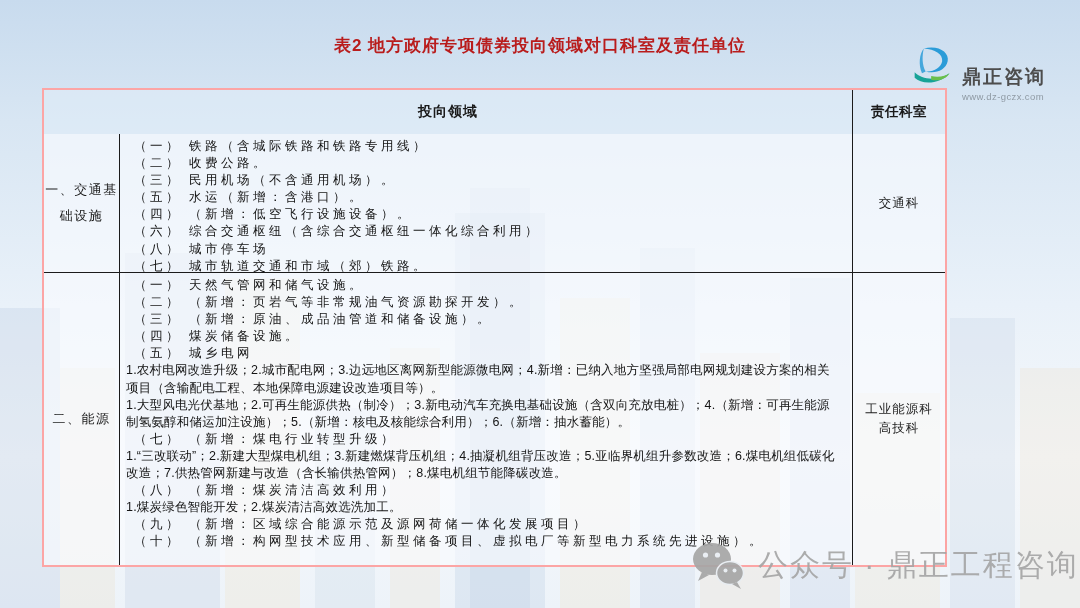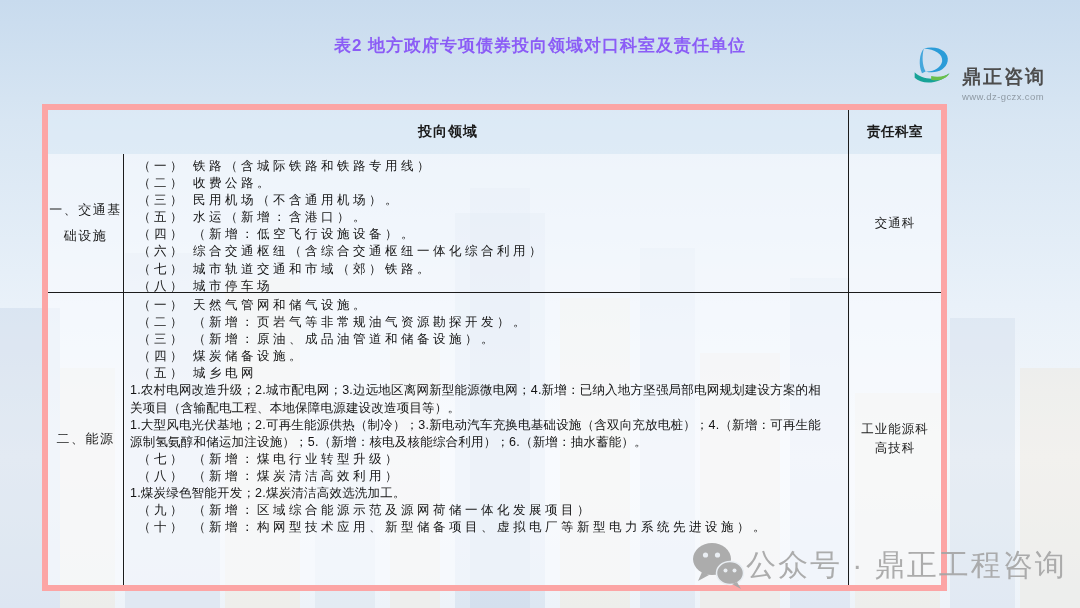--- a/index.html
+++ b/index.html
@@ -26,35 +26,34 @@
   .skyline i:nth-of-type(10){left:640px;width:55px;height:360px;background:rgba(200,213,230,.30);}
   .skyline i:nth-of-type(11){left:700px;width:80px;height:255px;background:rgba(236,226,208,.33);}
   .skyline i:nth-of-type(12){left:790px;width:60px;height:330px;background:rgba(196,210,229,.30);}
   .skyline i:nth-of-type(13){left:855px;width:85px;height:215px;background:rgba(238,229,212,.34);}
   .skyline i:nth-of-type(14){left:950px;width:65px;height:290px;background:rgba(199,212,230,.30);}
   .skyline i:nth-of-type(15){left:1020px;width:70px;height:240px;background:rgba(236,227,210,.32);}
 
   .page-title {
     position:absolute; left:0; top:34px; width:1080px;
     text-align:center; font-size:17px; font-weight:bold;
-    letter-spacing:1px; color:#8b5cf6; z-index:2;
+    letter-spacing:1px; color:#b91c1c; z-index:2;
   }
 
   
   .logo { position:absolute; right:34px; top:28px; display:flex; align-items:center; gap:7px; z-index:2; }
   .logo-mark { width:44px; height:44px; }
   .logo-texts { display:flex; flex-direction:column;margin-top:36px; }
   .logo-name { font-size:19px; font-weight:bold; color:#4d4d4d; letter-spacing:2px; }
   .logo-url  { font-size:9.5px; color:#8f9aa4; margin-top:1px; letter-spacing:.4px; }
 
   
   .doc-table {
     position:absolute; left:42px; top:88px; width:905px; z-index:1;
-    border:6px solid #fca5a5;
-    margin-top:16px;
+    border:2px solid #fca5a5;
   }
   .t-row { display:flex; width:100%; }
   .t-row + .t-row { border-top:1px solid #1b1b1b; }
   .cell { overflow:hidden; }
   .header-row { height:44px; }
   .header-area {
     flex:1; border-right:1px solid #1b1b1b;
     display:flex; align-items:center; justify-content:center;
     font-weight:bold; font-size:14px; letter-spacing:1px;
     background:rgba(224,236,248,.55);
@@ -85,21 +84,21 @@
   .row-transport { height:138px; }
   .row-energy   { height:293px; }
 
   .line { font-size:12.5px; line-height:17.1px; color:#141414; }
   .item-line { padding-left:8px; letter-spacing:3.5px; }
   .sub-line  { padding-left:0;  letter-spacing:.2px; }
 
   
   .watermark {
     position:absolute; left:690px; top:540px; z-index:3;
-    display:flex; align-items:center; gap:0;
+    display:flex; align-items:center; gap:12px;
     color:#a6a6a6; opacity:.92;
   }
   .wm-icon { width:56px; height:50px; }
   .wm-text { font-size:30px; letter-spacing:2px; white-space:nowrap; }
 </style>
 </head>
 <body>
 
 <div class="skyline">
   <i></i>
@@ -145,36 +144,37 @@
       <div class="t-row row-transport">
         <div class="cell cat-cell">一、交通基
 础设施</div>
         <div class="cell content-cell">
           <div class="line item-line">（一） 铁路（含城际铁路和铁路专用线）</div>
           <div class="line item-line">（二） 收费公路。</div>
           <div class="line item-line">（三） 民用机场（不含通用机场）。</div>
           <div class="line item-line">（五） 水运（新增：含港口）。</div>
           <div class="line item-line">（四） （新增：低空飞行设施设备）。</div>
           <div class="line item-line">（六） 综合交通枢纽（含综合交通枢纽一体化综合利用）</div>
+          <div class="line item-line">（八） 城市停车场</div>
           <div class="line item-line">（七） 城市轨道交通和市域（郊）铁路。</div>
-          <div class="line item-line">（八） 城市停车场</div>
         </div>
         <div class="cell dept-cell">交通科</div>
       </div>
       <div class="t-row row-energy">
         <div class="cell cat-cell">二、能源</div>
         <div class="cell content-cell">
           <div class="line item-line">（一） 天然气管网和储气设施。</div>
           <div class="line item-line">（二） （新增：页岩气等非常规油气资源勘探开发）。</div>
           <div class="line item-line">（三） （新增：原油、成品油管道和储备设施）。</div>
           <div class="line item-line">（四） 煤炭储备设施。</div>
           <div class="line item-line">（五） 城乡电网</div>
           <div class="line sub-line">1.农村电网改造升级；2.城市配电网；3.边远地区离网新型能源微电网；4.新增：已纳入地方坚强局部电网规划建设方案的相关项目（含输配电工程、本地保障电源建设改造项目等）。</div>
           <div class="line sub-line">1.大型风电光伏基地；2.可再生能源供热（制冷）；3.新电动汽车充换电基础设施（含双向充放电桩）；4.（新增：可再生能源制氢氨醇和储运加注设施）；5.（新增：核电及核能综合利用）；6.（新增：抽水蓄能）。</div>
           <div class="line item-line">（七） （新增：煤电行业转型升级）</div>
+          <div class="line sub-line">1.“三改联动”；2.新建大型煤电机组；3.新建燃煤背压机组；4.抽凝机组背压改造；5.亚临界机组升参数改造；6.煤电机组低碳化改造；7.供热管网新建与改造（含长输供热管网）；8.煤电机组节能降碳改造。</div>
           <div class="line item-line">（八） （新增：煤炭清洁高效利用）</div>
           <div class="line sub-line">1.煤炭绿色智能开发；2.煤炭清洁高效选洗加工。</div>
           <div class="line item-line">（九） （新增：区域综合能源示范及源网荷储一体化发展项目）</div>
           <div class="line item-line">（十） （新增：构网型技术应用、新型储备项目、虚拟电厂等新型电力系统先进设施）。</div>
         </div>
         <div class="cell dept-cell">工业能源科
 高技科</div>
       </div>
     </div>
 </div>

